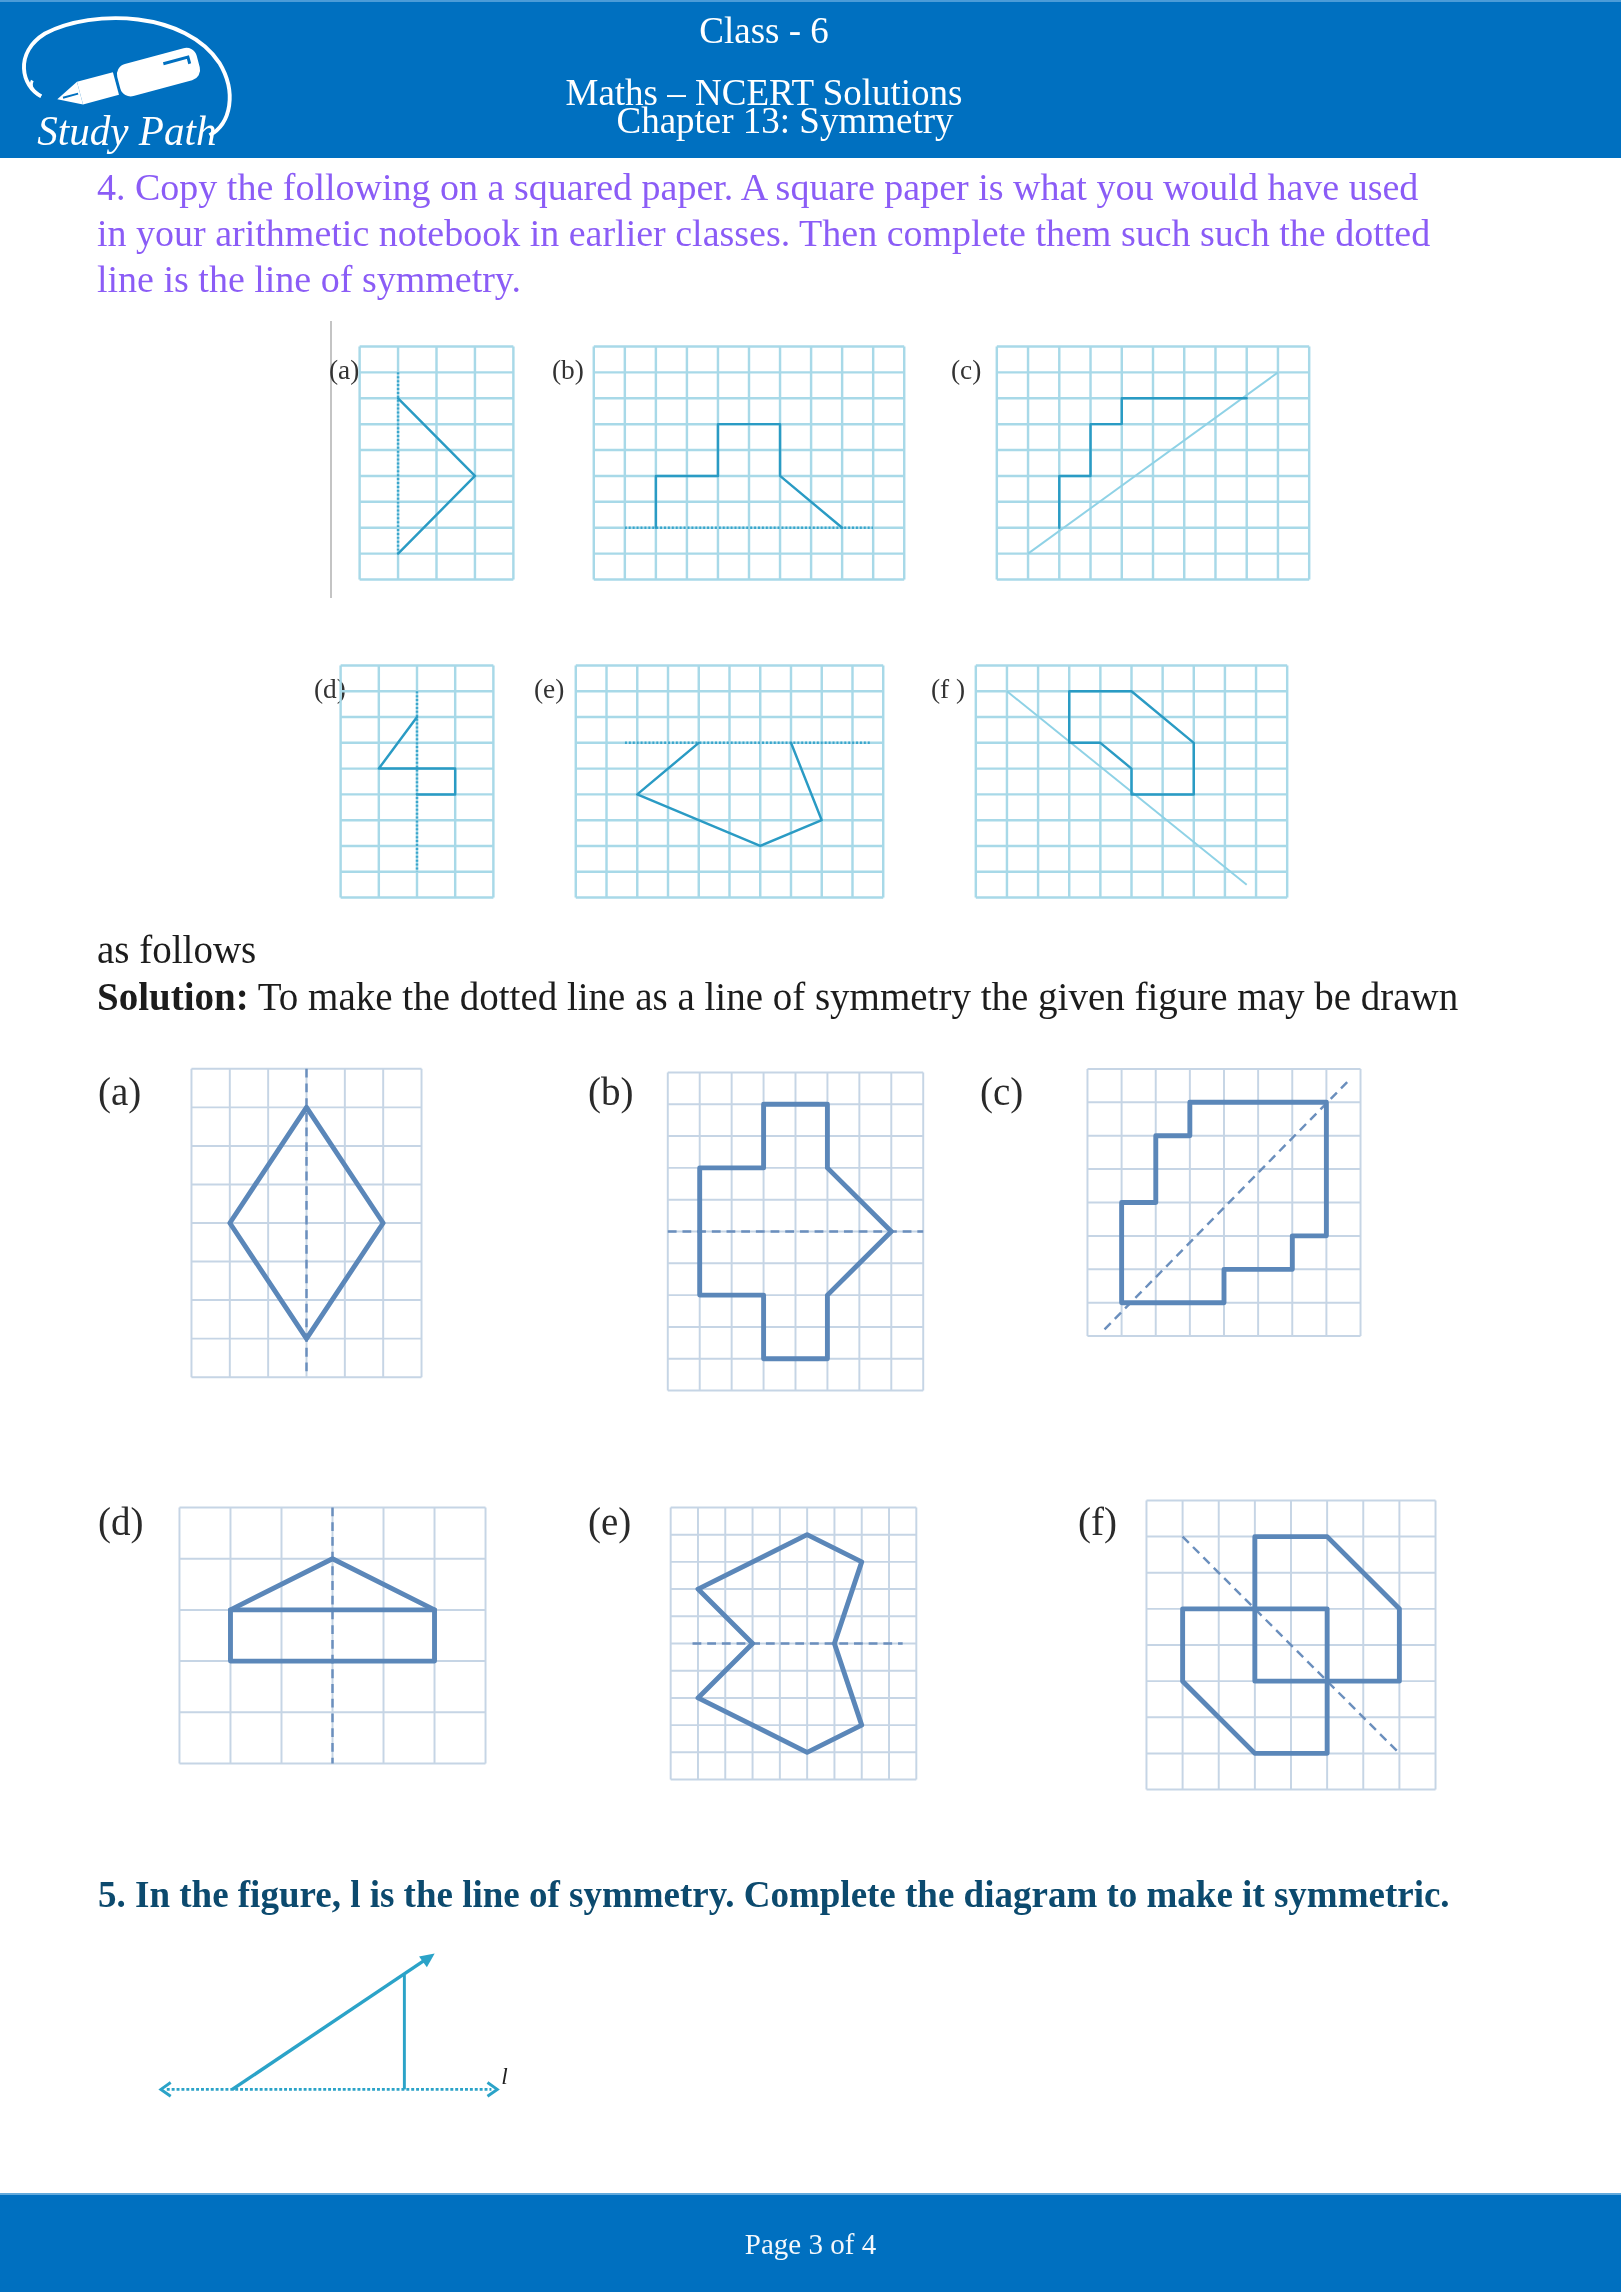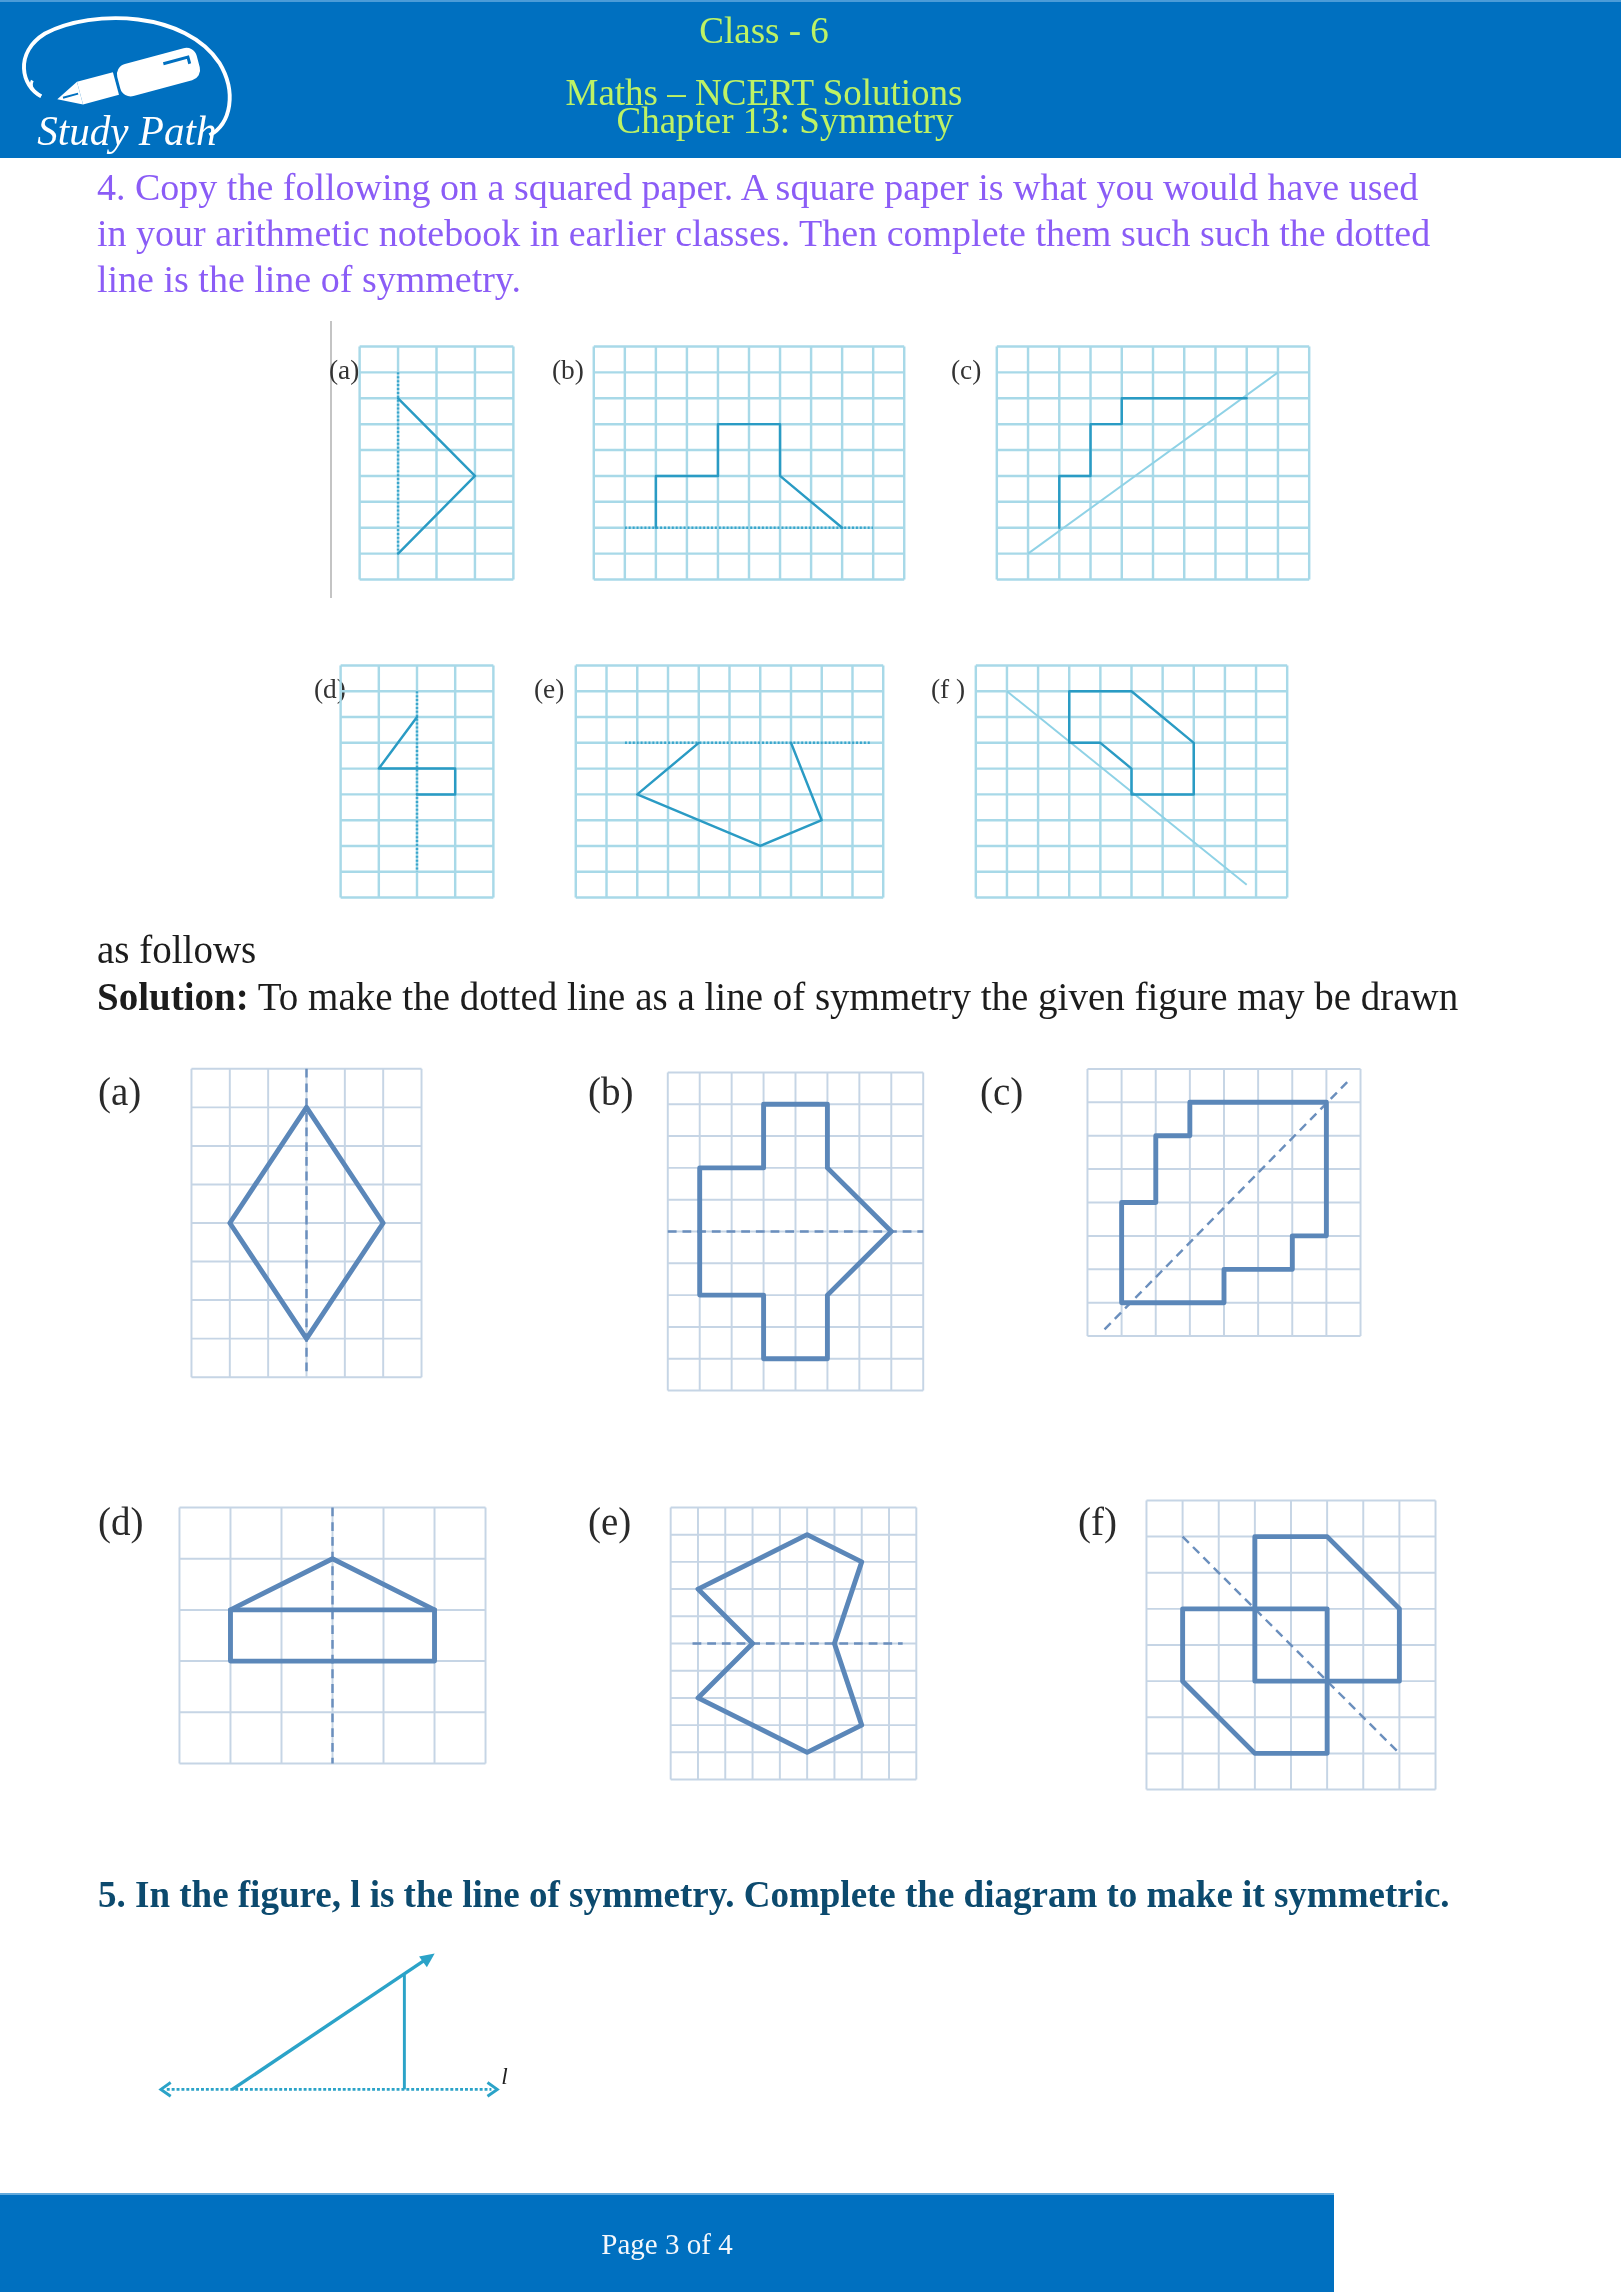--- a/index.html
+++ b/index.html
@@ -7,21 +7,21 @@
     width: 1621px; height: 2293px; position: relative; overflow: hidden;
     background: #ffffff; font-family: "Liberation Serif", serif; color: #1c1c1c;
   }
   .header {
     position: absolute; left: 0; top: 0; width: 1621px; height: 158px;
     background: #0070c0; border-top: 2.9px solid #4b9cd8; box-sizing: border-box;
   }
   .logo { position: absolute; left: 0; top: 0; width: 235px; height: 155px; }
   .header-line {
     position: absolute; left: 0; width: 1528px; text-align: center;
-    color: #bef264; font-size: 37px; line-height: 37px; white-space: nowrap;
+    color: #ffffff; font-size: 37px; line-height: 37px; white-space: nowrap;
   }
   .hl-1 { top: 9.8px; } .hl-2 { top: 72px; } .hl-3 { top: 100px; padding-left: 21px; }
 
   .q-text {
     position: absolute; left: 97px; top: 164px; width: 1451px;
     font-size: 38px; line-height: 46px; font-weight: normal; color: #8b5cf6;
   }
   .q-text div { white-space: nowrap; }
 
   .q-rule { position: absolute; left: 330px; top: 321px; width: 2px; height: 277px; background: #c4c4c4; }
@@ -58,21 +58,21 @@
   .sl-a { left: 98px; top: 1072px; } .sl-b { left: 588px; top: 1072px; } .sl-c { left: 980px; top: 1072px; }
   .sl-d { left: 98px; top: 1502px; } .sl-e { left: 588px; top: 1502px; } .sl-f { left: 1078px; top: 1502px; }
 
   .q5-text {
     position: absolute; left: 98px; top: 1871px; font-size: 37px; line-height: 47px;
     font-weight: bold; white-space: nowrap; color: #0c4a6e;
   }
   .q5-fig { position: absolute; left: 137px; top: 1931px; width: 392px; height: 176px; }
 
   .footer {
-    position: absolute; left: 0; top: 2193px; width: 1334px; height: 100px;
+    position: absolute; left: 0; top: 2193px; width: 1621px; height: 100px;
     background: #0070c0; border-top: 2.9px solid #62aadd; box-sizing: border-box;
     display: flex; align-items: center; justify-content: center;
   }
   .footer-text { color: #f4f8fc; font-size: 29px; line-height: 29px; }
 </style>
 </head>
 <body>
 
 <div class="header">
   <svg class="logo" viewBox="0 0 240 158">

